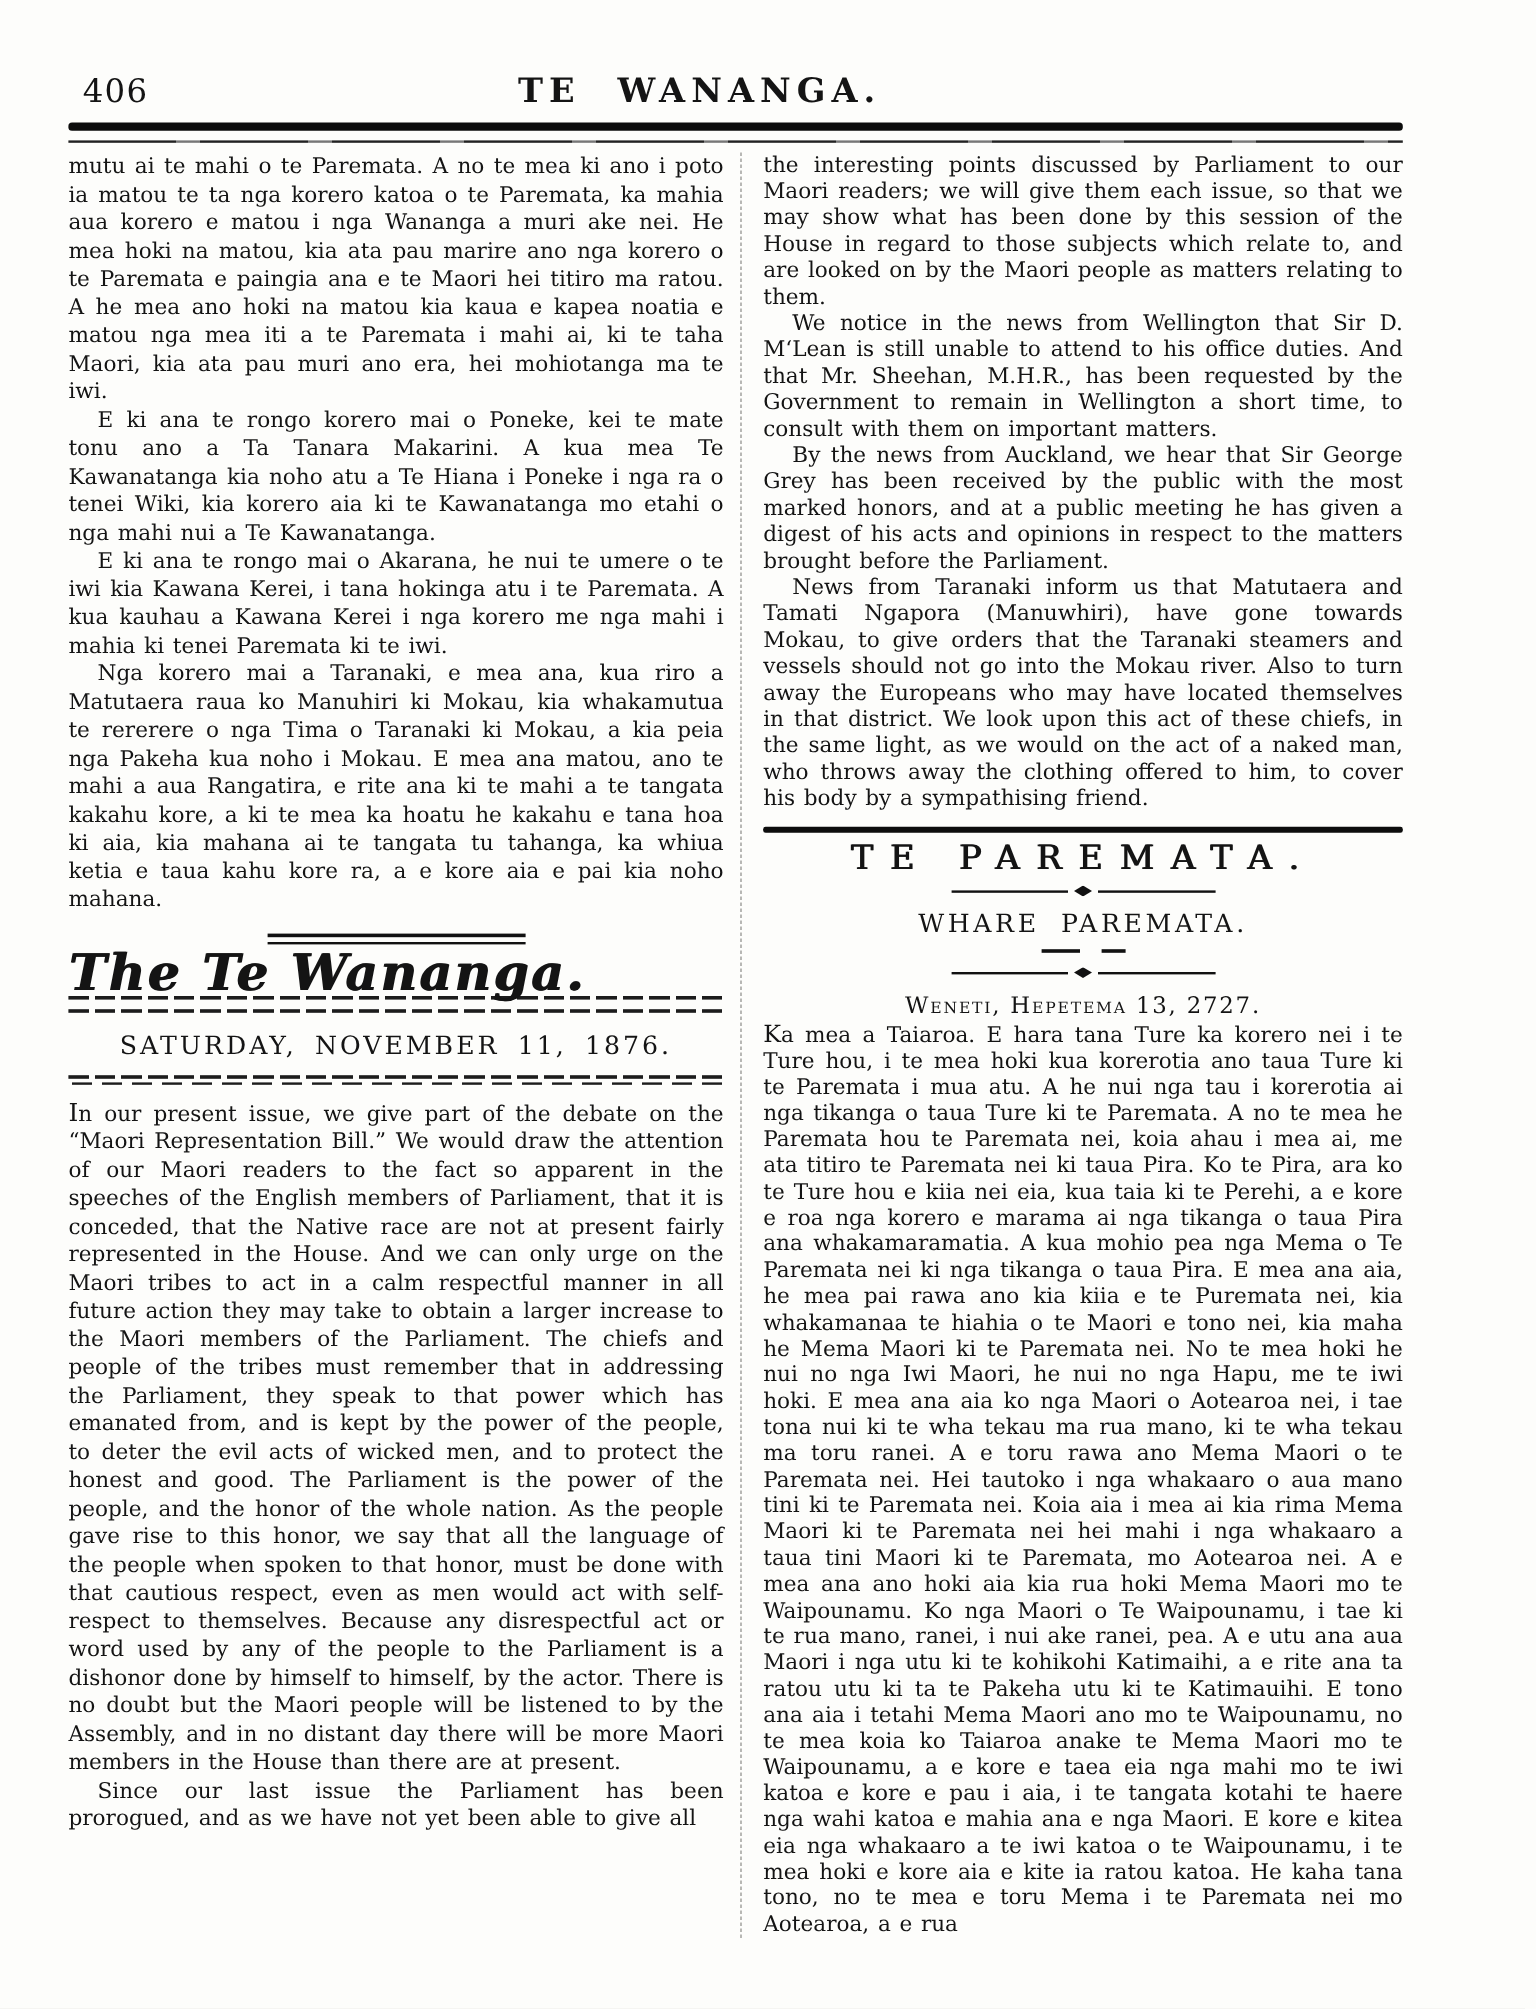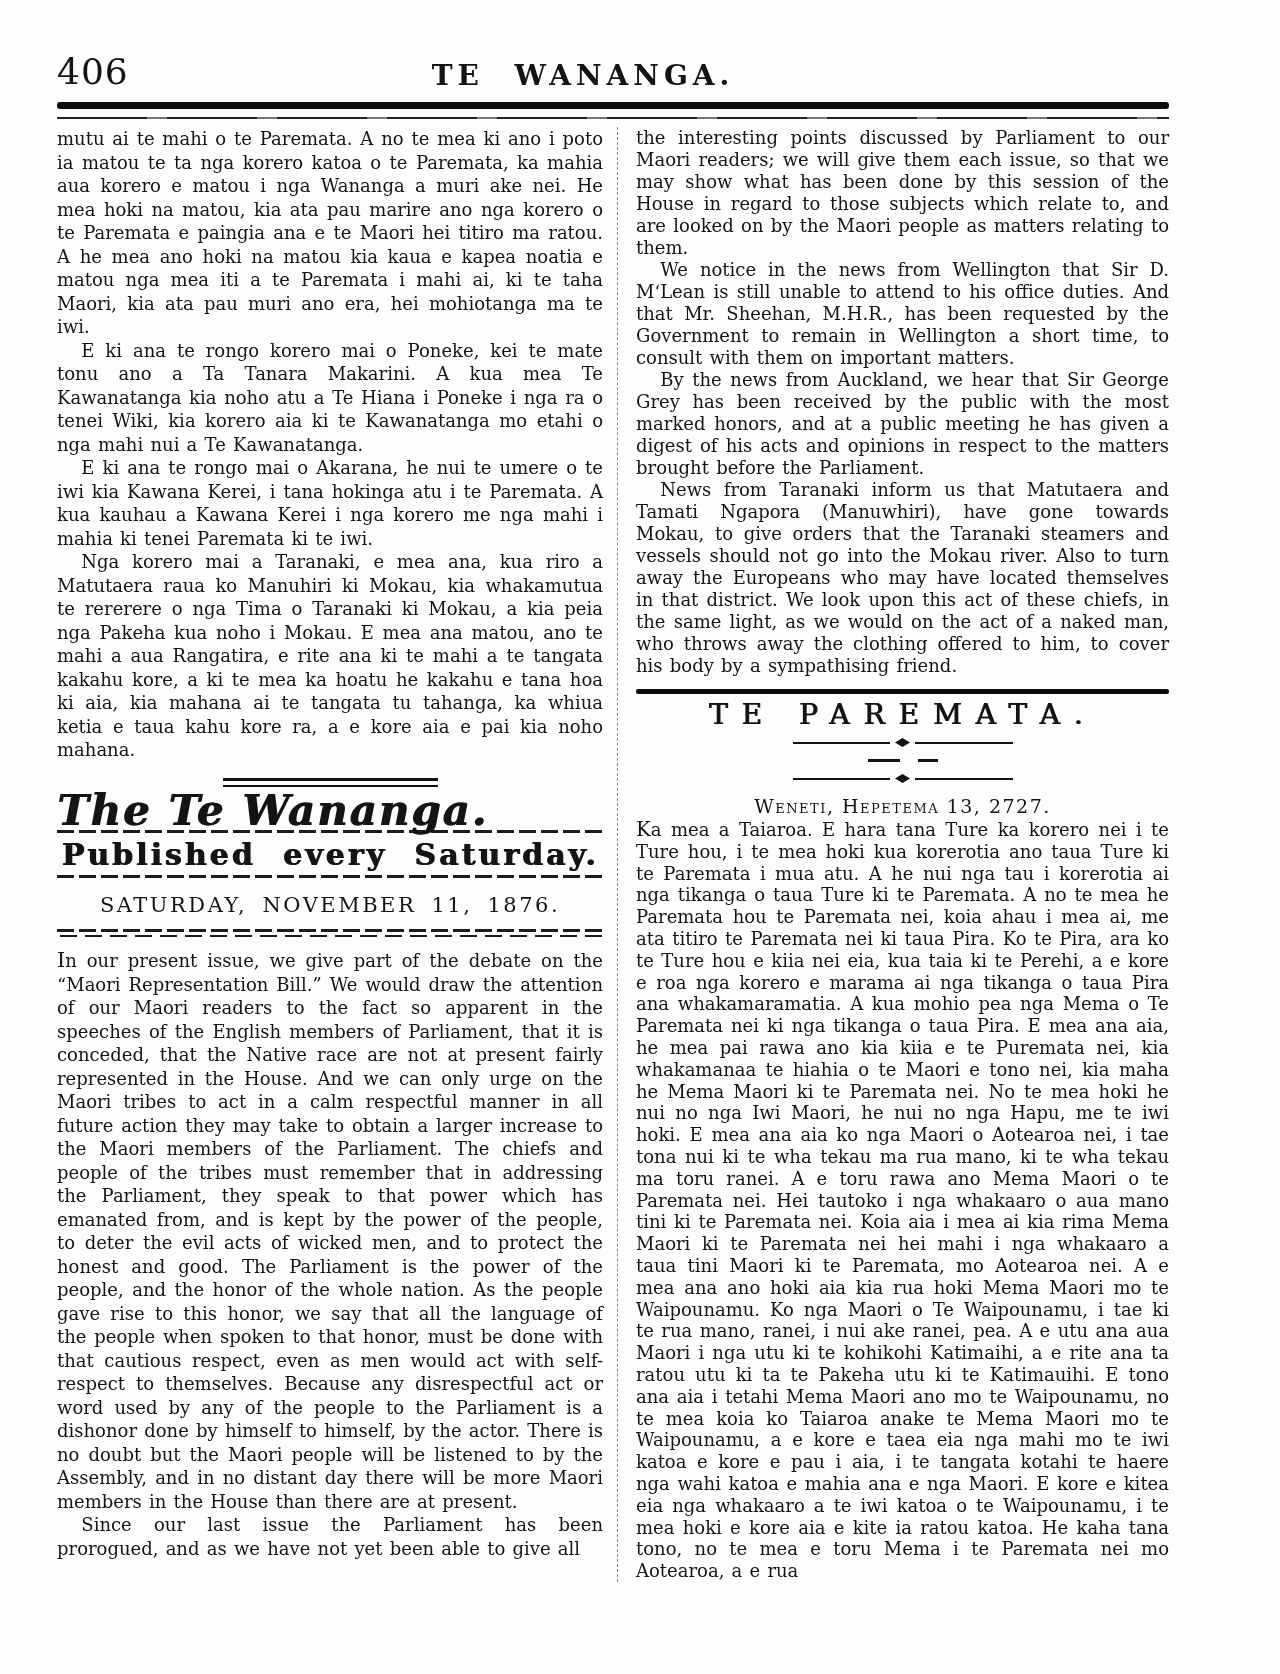--- a/index.html
+++ b/index.html
@@ -6,22 +6,22 @@
   .sheet {
     position:relative; width:1280px; height:1674px; margin:0 auto;
     background:#fdfdfb; color:#141414; overflow:hidden;
     font-family:"DejaVu Serif","Liberation Serif",serif;
   }
   .content { position:absolute; left:57px; top:40px; width:1112px; }
 
   
   .page-header { position:relative; height:52px; }
   .page-num {
-    position:absolute; left:0; bottom:0;
-    font-size:36px; letter-spacing:1px;
+    position:absolute; left:12px; bottom:0;
+    font-size:27px; letter-spacing:1px;
   }
   .page-title {
     position:absolute; left:0; right:60px; bottom:0; margin:0;
     text-align:center; font-size:28px; font-weight:bold;
     letter-spacing:5px; word-spacing:16px;
   }
   .rule-thick { height:7px; background:#0c0c0c; margin-top:10px; border-radius:3px; }
   .rule-thin  { height:2px; background:#2a2a2a; margin-top:8px;
     background:repeating-linear-gradient(90deg,#222 0 90px,#777 90px 110px); }
 
@@ -90,21 +90,20 @@
 
       <section class="col col-left">
         <p class="noindent">mutu ai te mahi o te Paremata. A no te mea ki ano i poto ia matou te ta nga korero katoa o te Paremata, ka mahia aua korero e matou i nga Wananga a muri ake nei. He mea hoki na matou, kia ata pau marire ano nga korero o te Paremata e paingia ana e te Maori hei titiro ma ratou. A he mea ano hoki na matou kia kaua e kapea noatia e matou nga mea iti a te Paremata i mahi ai, ki te taha Maori, kia ata pau muri ano era, hei mohiotanga ma te iwi.</p>
         <p>E ki ana te rongo korero mai o Poneke, kei te mate tonu ano a Ta Tanara Makarini. A kua mea Te Kawanatanga kia noho atu a Te Hiana i Poneke i nga ra o tenei Wiki, kia korero aia ki te Kawanatanga mo etahi o nga mahi nui a Te Kawanatanga.</p>
         <p>E ki ana te rongo mai o Akarana, he nui te umere o te iwi kia Kawana Kerei, i tana hokinga atu i te Paremata. A kua kauhau a Kawana Kerei i nga korero me nga mahi i mahia ki tenei Paremata ki te iwi.</p>
         <p>Nga korero mai a Taranaki, e mea ana, kua riro a Matutaera raua ko Manuhiri ki Mokau, kia whakamutua te rererere o nga Tima o Taranaki ki Mokau, a kia peia nga Pakeha kua noho i Mokau. E mea ana matou, ano te mahi a aua Rangatira, e rite ana ki te mahi a te tangata kakahu kore, a ki te mea ka hoatu he kakahu e tana hoa ki aia, kia mahana ai te tangata tu tahanga, ka whiua ketia e taua kahu kore ra, a e kore aia e pai kia noho mahana.</p>
 
         <div class="double-rule-sm"></div>
         <h2 class="masthead-title">The Te Wananga.</h2>
         <div class="wavy"></div>
-        <div class="published">Published every Saturday.</div>
         <div class="wavy"></div>
         <div class="edition-dateline">SATURDAY, NOVEMBER 11, 1876.</div>
         <div class="wavy dbl"></div>
 
         <p class="noindent editorial-start" style="margin-top:12px;">In our present issue, we give part of the debate on the “Maori Representation Bill.” We would draw the attention of our Maori readers to the fact so apparent in the speeches of the English members of Parliament, that it is conceded, that the Native race are not at present fairly represented in the House. And we can only urge on the Maori tribes to act in a calm respectful manner in all future action they may take to obtain a larger increase to the Maori members of the Parliament. The chiefs and people of the tribes must remember that in addressing the Parliament, they speak to that power which has emanated from, and is kept by the power of the people, to deter the evil acts of wicked men, and to protect the honest and good. The Parliament is the power of the people, and the honor of the whole nation. As the people gave rise to this honor, we say that all the language of the people when spoken to that honor, must be done with that cautious respect, even as men would act with self-respect to themselves. Because any disrespectful act or word used by any of the people to the Parliament is a dishonor done by himself to himself, by the actor. There is no doubt but the Maori people will be listened to by the Assembly, and in no distant day there will be more Maori members in the House than there are at present.</p>
         <p>Since our last issue the Parliament has been prorogued, and as we have not yet been able to give all</p>
       </section>
 
       <section class="col col-right">
         <p class="noindent">the interesting points discussed by Parliament to our Maori readers; we will give them each issue, so that we may show what has been done by this session of the House in regard to those subjects which relate to, and are looked on by the Maori people as matters relating to them.</p>
@@ -112,20 +111,21 @@
         <p>By the news from Auckland, we hear that Sir George Grey has been received by the public with the most marked honors, and at a public meeting he has given a digest of his acts and opinions in respect to the matters brought before the Parliament.</p>
         <p>News from Taranaki inform us that Matutaera and Tamati Ngapora (Manuwhiri), have gone towards Mokau, to give orders that the Taranaki steamers and vessels should not go into the Mokau river. Also to turn away the Europeans who may have located themselves in that district. We look upon this act of these chiefs, in the same light, as we would on the act of a naked man, who throws away the clothing offered to him, to cover his body by a sympathising friend.</p>
 
         <div class="rule-mid"></div>
         <h2 class="section-heading">TE PAREMATA.</h2>
 
         <div class="div-diamond">
           <span class="diamond-shape"></span>
         </div>
 
+        <h3 class="section-subheading">WHARE PAREMATA.</h3>
 
         <div class="div-dashes">
             <span></span>
             <span></span>
           </div>
 
 
         <div class="div-diamond">
           <span class="diamond-shape"></span>
         </div>

